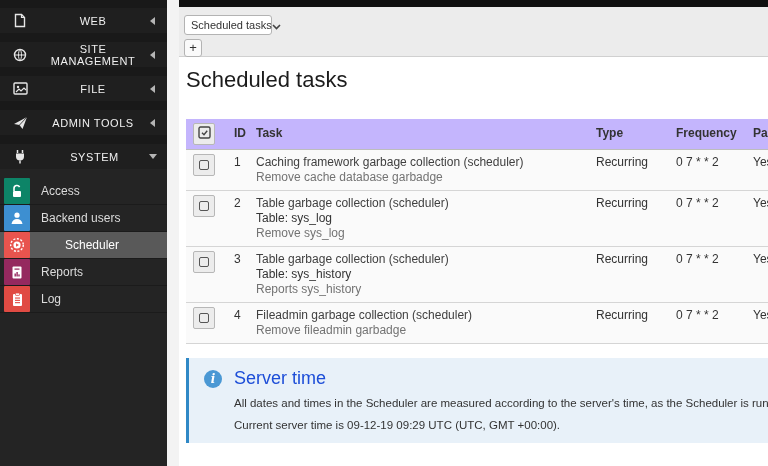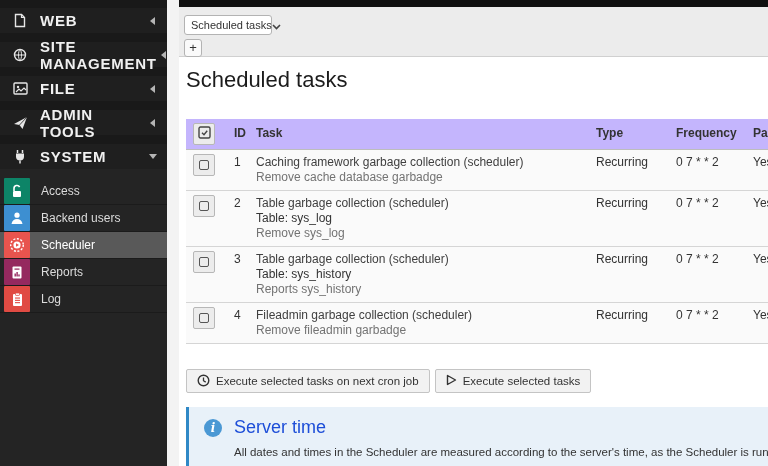--- a/index.html
+++ b/index.html
@@ -6,28 +6,28 @@
   html,body { width:768px; height:466px; overflow:hidden; background:#fff;
               font-family:"Liberation Sans", sans-serif; }
   .app { display:flex; width:768px; height:466px; }
 
   
   .sidebar { width:167px; height:466px; background:#242424; flex:0 0 167px; }
   .mm-sections { background:#191919; padding-top:8px; }
   .mm-section { height:25px; margin-bottom:9px; background:#1f1f1f;
                 display:flex; align-items:center; padding:0 10px 0 12px; cursor:pointer; }
   .mm-section .sec-icon { width:16px; height:16px; flex:0 0 16px; display:flex; align-items:center; justify-content:center; }
-  .mm-section .sec-label { color:#f0f0f0; font-size:15px; font-weight:bold;
-                letter-spacing:.05em; margin-left:12px; flex:1; }
+  .mm-section .sec-label { color:#f0f0f0; font-size:11px; font-weight:normal;
+                letter-spacing:.05em; margin-left:12px; flex:1;text-align:center; }
   .caret-left { width:0; height:0; border:4px solid transparent; border-right:5px solid #b5b5b5; margin-right:2px; }
   .caret-down { width:0; height:0; border:4px solid transparent; border-top:5px solid #b5b5b5; margin-top:4px; }
   .mm-items { background:#ec4899; }
   .mm-item { height:27px; display:flex; align-items:center; background:#242424;
              border-bottom:1px solid #1b1b1b; cursor:pointer; }
-  .mm-item.active { background:#595959; }
+  .mm-item.active { background:#595959;gap:24px; }
   .tile { width:26px; height:26px; margin-left:4px; flex:0 0 26px;
           display:flex; align-items:center; justify-content:center; border-radius:1px; }
   .tile-access { background:#0d8467; }
   .tile-users  { background:#3d8fd1; }
   .tile-scheduler { background:#e8544e; }
   .tile-reports { background:#95295f; }
   .tile-log { background:#e04b43; }
   .mm-item-label { color:#dcdcdc; font-size:12px; margin-left:11px; }
   .mm-item.active .mm-item-label { color:#fff; }
 
@@ -318,39 +318,20 @@
               <div class="task-title">Fileadmin garbage collection (scheduler)</div>
               <div class="task-desc">Remove fileadmin garbadge</div>
             </td>
             <td>Recurring</td>
             <td>0 7 * * 2</td>
             <td>Yes</td>
           </tr>
         </tbody>
       </table>
 
-      <div class="actions">
-        <button class="btn">
-          <span>
-            <svg width="13" height="13" viewBox="0 0 13 13">
-                <circle cx="6.5" cy="6.5" r="5.3" fill="none" stroke="#333" stroke-width="1.4"></circle>
-                <path d="M6.5 3.4v3.3l2.2 1.4" fill="none" stroke="#333" stroke-width="1.3"></path>
-              </svg>
-          </span>
-          <span>Execute selected tasks on next cron job</span>
-        </button>
-        <button class="btn">
-          <span>
-            <svg width="11" height="12" viewBox="0 0 11 12">
-                <path d="M1.5 1.5l8 4.5-8 4.5z" fill="none" stroke="#333" stroke-width="1.4" stroke-linejoin="round"></path>
-              </svg>
-          </span>
-          <span>Execute selected tasks</span>
-        </button>
-      </div>
 
       <div class="infobox">
         <div class="info-head">
           <span class="info-icon">i</span>
           <span class="info-title">Server time</span>
         </div>
         <div class="info-line l1">All dates and times in the Scheduler are measured according to the server's time, as the Scheduler is run purely on the server-side.</div>
         <div class="info-line l2">Current server time is 09-12-19 09:29 UTC (UTC, GMT +00:00).</div>
       </div>
 

